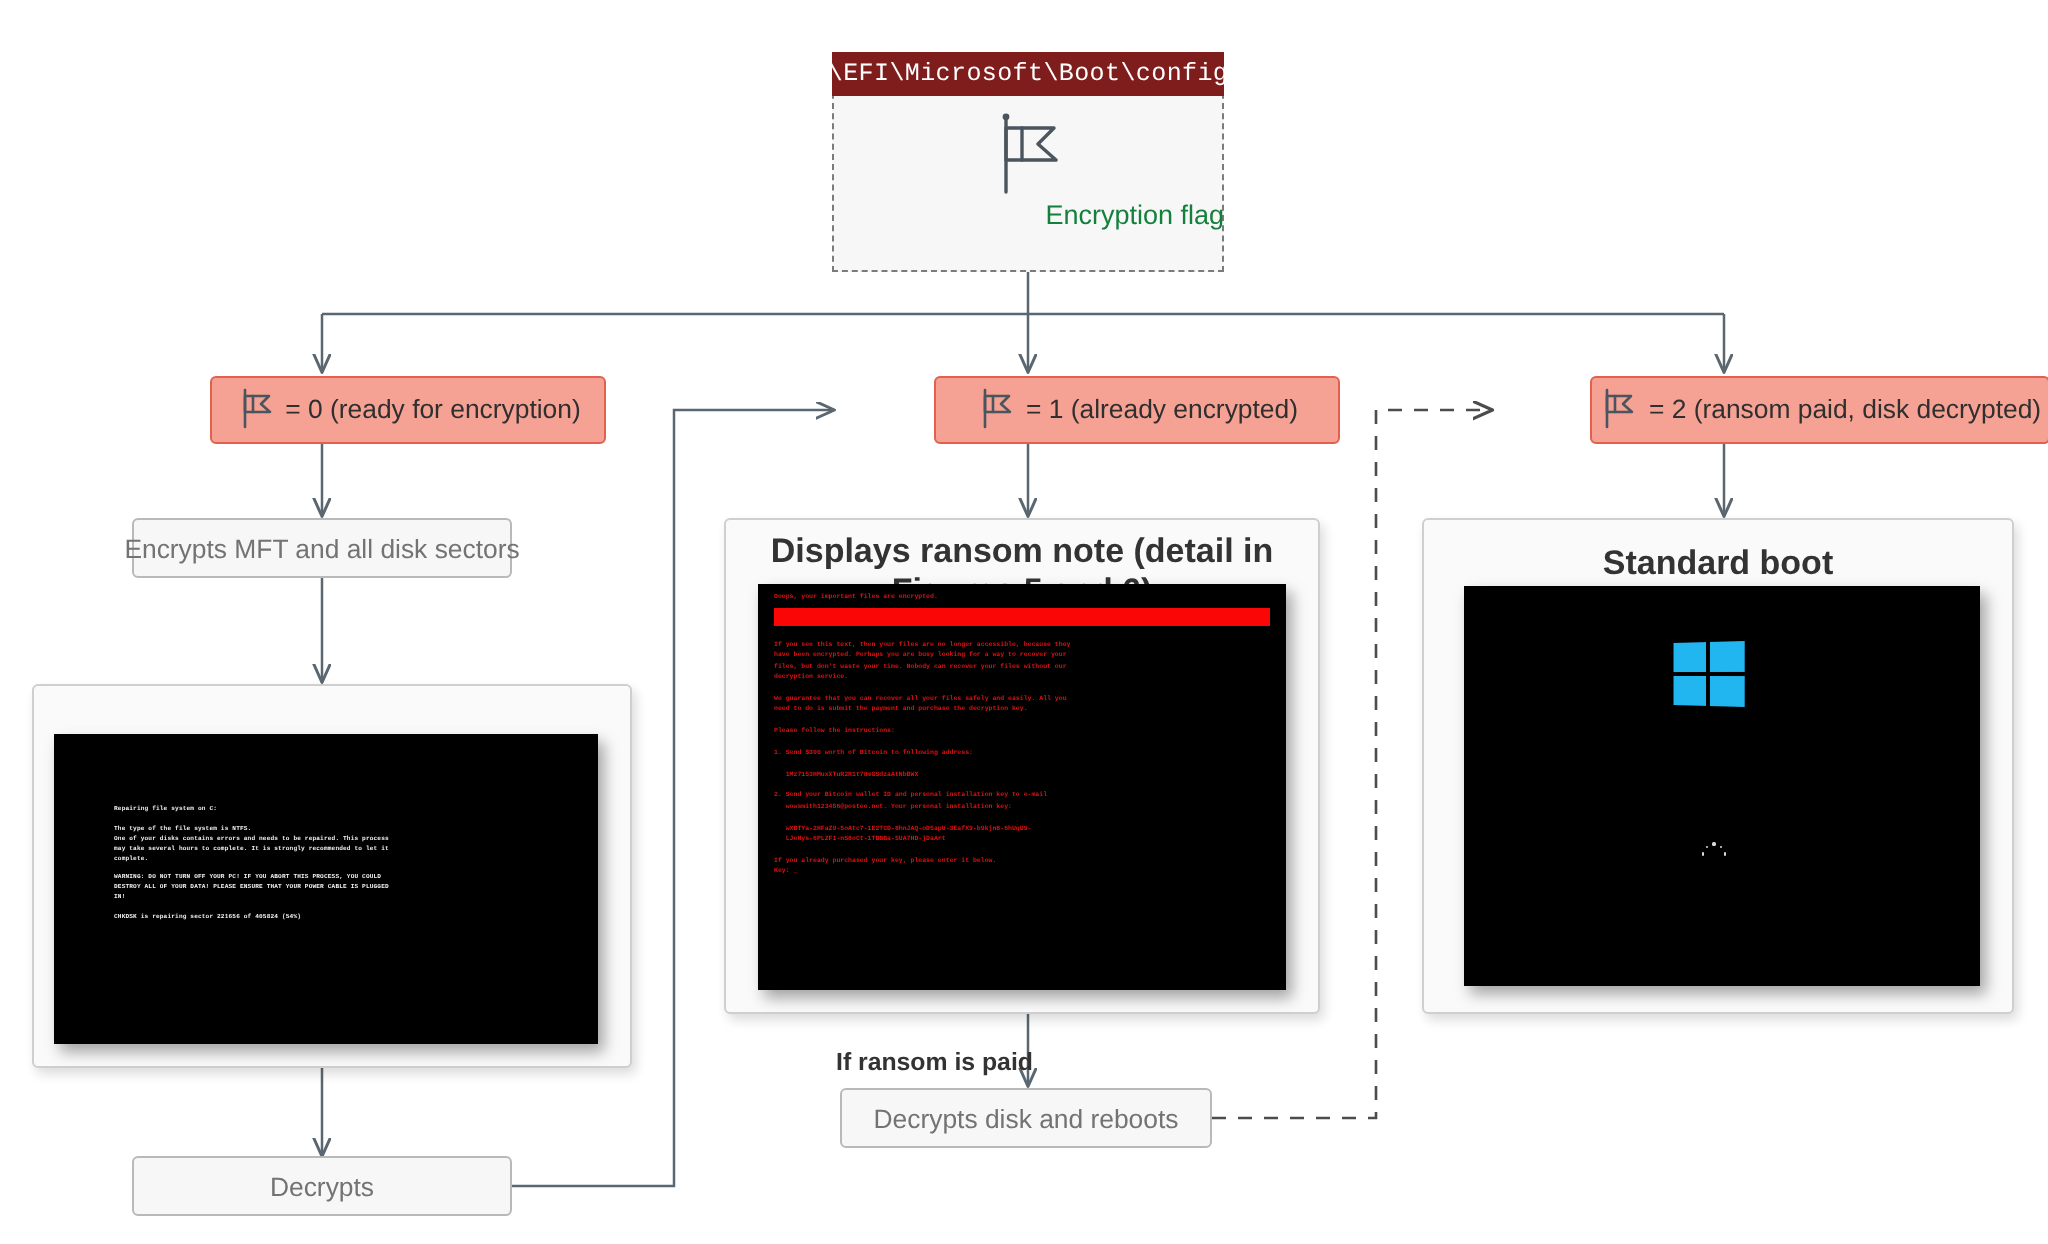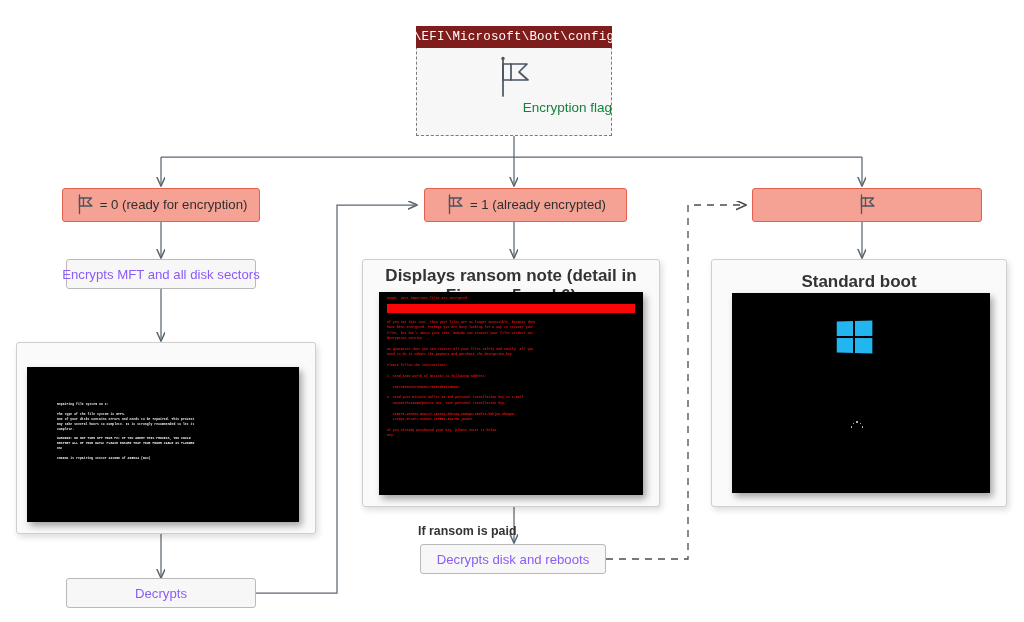--- a/index.html
+++ b/index.html
@@ -37,30 +37,30 @@
     position:absolute;left:416px;top:100px;width:196px;text-align:right;
     font-size:13.5px;color:#15803d;
   }
 
   
   .state{
     position:absolute;height:34px;
     background:#f5a193;border:1.3px solid #e2604e;border-radius:3px;
     display:flex;align-items:center;justify-content:center;gap:5px;
     font-size:13.2px;color:#2f2f2f;box-sizing:border-box;
-    padding:0 20px;white-space:nowrap;
+    padding:0 20px;white-space:nowrap;margin-left:43px;
   }
   .state .ftxt{line-height:1;}
 
   
   .pbox{
     position:absolute;height:30px;
     background:#f7f7f7;border:1.1px solid #b9b9b9;border-radius:3px;
     display:flex;align-items:center;justify-content:center;
-    font-size:13.2px;color:#8b5cf6;box-sizing:border-box;
+    font-size:13.2px;color:#737373;box-sizing:border-box;
     padding:0 26px;white-space:nowrap;
   }
 
   
   .panel{
     position:absolute;background:#fafafa;
     border:1px solid #cfcfcf;border-radius:3px;
     box-shadow:2px 3px 6px rgba(0,0,0,.14);
     box-sizing:border-box;
   }
@@ -187,20 +187,21 @@
   <div class="state" style="left:752px;top:188px;width:230px;">
     <span>
       <svg width="20" height="22" viewBox="0 0 40 44">
           <g fill="none" stroke="#4a5560" stroke-width="2.6" stroke-linejoin="round" stroke-linecap="round">
             <path d="M9,4 L9,41"></path>
             <path d="M9,10 L33,10 L25,18 L34,26 L9,26 Z"></path>
             <path d="M17,10 L17,26"></path>
           </g>
         </svg>
     </span>
+    <span class="ftxt">= 2 (ransom paid, disk decrypted)</span>
   </div>
 
   <div class="pbox" style="left:66px;top:259px;width:190px;">Encrypts MFT and all disk sectors</div>
   <div class="pbox" style="left:66px;top:578px;width:190px;">Decrypts</div>
   <div class="pbox" style="left:420px;top:544px;width:186px;">Decrypts disk and reboots</div>
 
   <div class="edgelabel" style="left:418px;top:524px;">If ransom is paid</div>
 
   <div class="panel" style="left:16px;top:342px;width:300px;height:192px;"></div>
   <div class="screen" style="left:27px;top:367px;width:272px;height:155px;">

